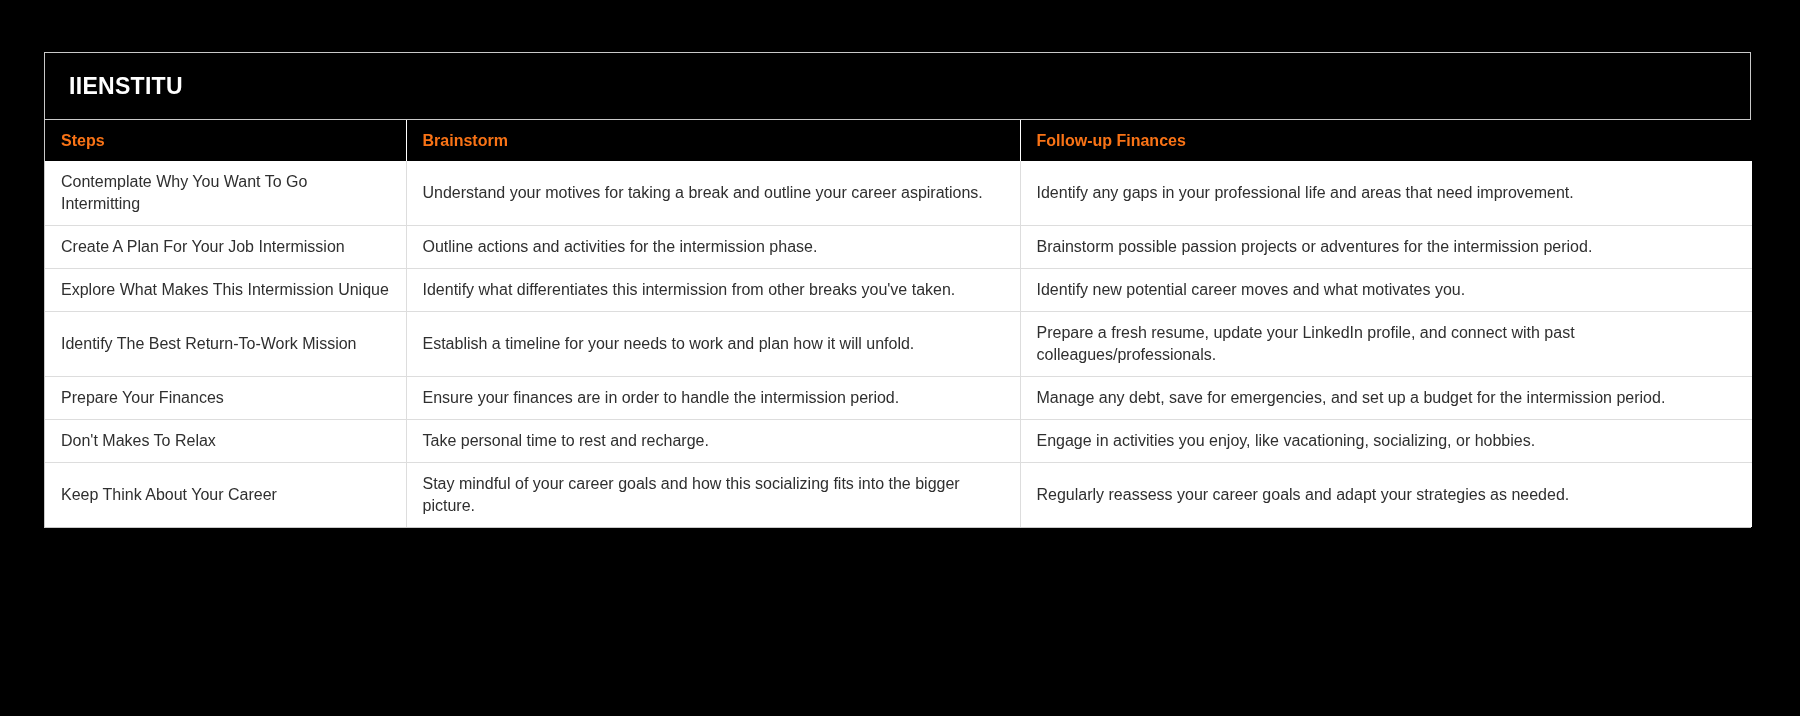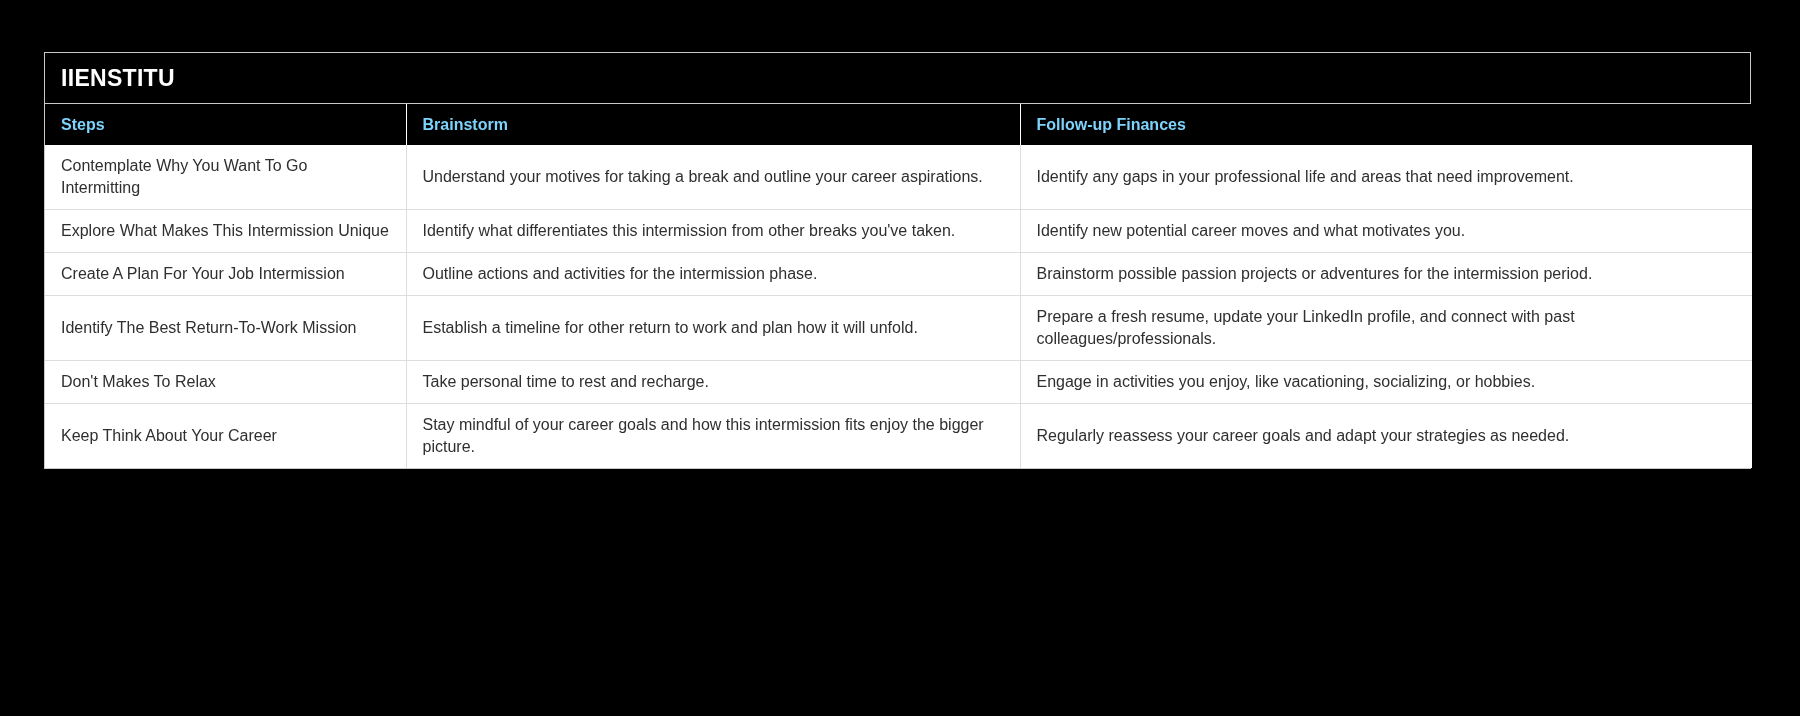--- a/index.html
+++ b/index.html
@@ -22,40 +22,40 @@
     background: #000000;
     border: 1px solid #c9c9c9;
     box-sizing: border-box;
   }
   .title-bar {
     background: #000000;
     border-bottom: 1px solid #c9c9c9;
     padding: 11px 16px;
   }
   .title-bar h1 {
-    margin: 0;
+    margin: 8px;
     color: #ffffff;
     font-size: 23px;
     font-weight: 700;
     letter-spacing: 0.3px;
     line-height: 28px;
   }
   table.steps-table {
     width: 100%;
     border-collapse: collapse;
     table-layout: fixed;
     background: #ffffff;
   }
   col.col-steps        { width: 361px; }
   col.col-description  { width: 614px; }
   col.col-followup     { width: 732px; }
 
   table.steps-table thead th {
     background: #000000;
-    color: #7dd3fc;
+    color: #f97316;
     text-align: left;
     font-size: 16px;
     font-weight: 700;
     padding: 11px 16px;
     line-height: 19px;
     border-right: 1px solid #ffffff;
   }
   table.steps-table thead th:last-child {
     border-right: none;
   }
@@ -98,47 +98,52 @@
       </tr>
     </thead>
     <tbody id="table-body">
   <tr>
     <td>Contemplate Why You Want To Go Intermitting</td>
     <td>Understand your motives for taking a break and outline your career aspirations.</td>
     <td>Identify any gaps in your professional life and areas that need improvement.</td>
   </tr>
 
   <tr>
+    <td>Create A Plan For Your Job Intermission</td>
+    <td>Outline actions and activities for the intermission phase.</td>
+    <td>Brainstorm possible passion projects or adventures for the intermission period.</td>
+  </tr>
+
+  <tr>
     <td>Explore What Makes This Intermission Unique</td>
     <td>Identify what differentiates this intermission from other breaks you've taken.</td>
     <td>Identify new potential career moves and what motivates you.</td>
   </tr>
 
   <tr>
-    <td>Create A Plan For Your Job Intermission</td>
-    <td>Outline actions and activities for the intermission phase.</td>
-    <td>Brainstorm possible passion projects or adventures for the intermission period.</td>
+    <td>Identify The Best Return-To-Work Mission</td>
+    <td>Establish a timeline for your needs to work and plan how it will unfold.</td>
+    <td>Prepare a fresh resume, update your LinkedIn profile, and connect with past colleagues/professionals.</td>
   </tr>
 
   <tr>
-    <td>Identify The Best Return-To-Work Mission</td>
-    <td>Establish a timeline for other return to work and plan how it will unfold.</td>
-    <td>Prepare a fresh resume, update your LinkedIn profile, and connect with past colleagues/professionals.</td>
+    <td>Prepare Your Finances</td>
+    <td>Ensure your finances are in order to handle the intermission period.</td>
+    <td>Manage any debt, save for emergencies, and set up a budget for the intermission period.</td>
   </tr>
-
 
 
 
   <tr>
     <td>Don't Makes To Relax</td>
     <td>Take personal time to rest and recharge.</td>
     <td>Engage in activities you enjoy, like vacationing, socializing, or hobbies.</td>
   </tr>
 
   <tr>
     <td>Keep Think About Your Career</td>
-    <td>Stay mindful of your career goals and how this intermission fits enjoy the bigger picture.</td>
+    <td>Stay mindful of your career goals and how this socializing fits into the bigger picture.</td>
     <td>Regularly reassess your career goals and adapt your strategies as needed.</td>
   </tr>
 
 </tbody>
   </table>
 </div>
 
 </body></html>

